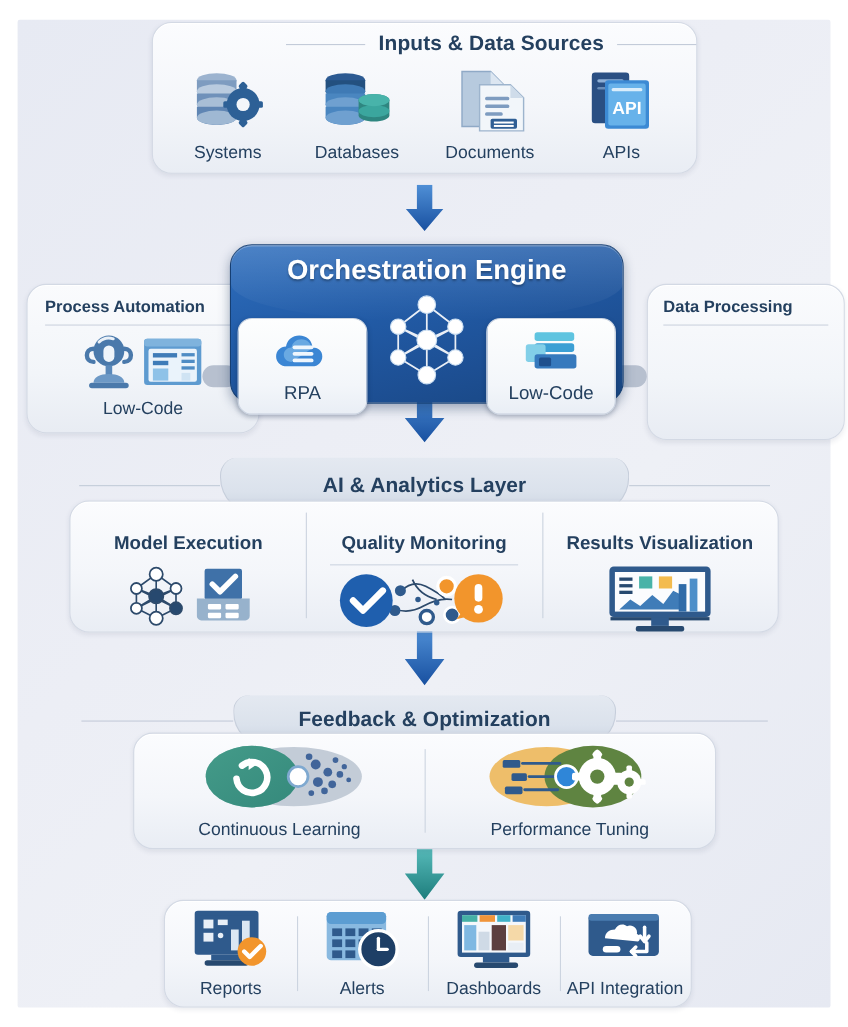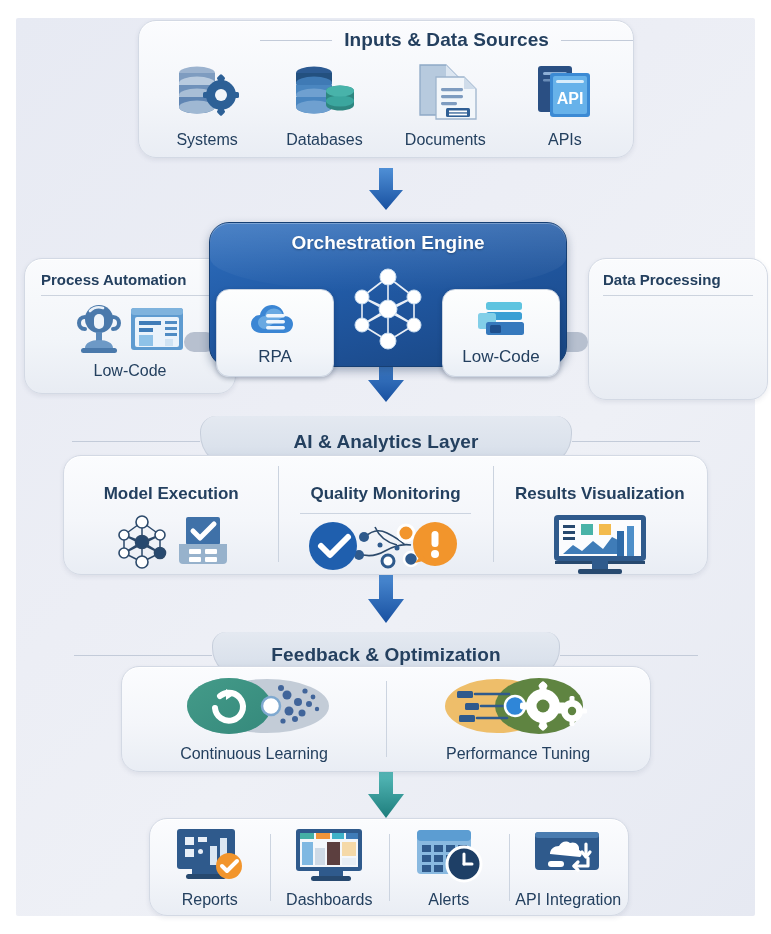--- a/index.html
+++ b/index.html
@@ -73,21 +73,21 @@
     border: 1px solid #163f73;
     box-shadow: 0 4px 10px rgba(20,45,85,.35), inset 0 1px 0 rgba(255,255,255,.28);
     z-index: 5;
   }
   #orch-card::after {
     content: ""; position: absolute; left: 0; right: 0; top: 0; height: 48%;
     border-radius: 20px 20px 60% 60%;
     background: linear-gradient(180deg, rgba(255,255,255,.14), rgba(255,255,255,0));
     pointer-events: none;
   }
-  #orch-title { text-align: center; color: #ffffff; font-size: 19px; font-weight: bold;
+  #orch-title { text-align: center; color: #ffffff; font-size: 25px; font-weight: bold;
       margin-top: 9px; text-shadow: 0 1px 2px rgba(0,0,0,.3); position: relative; z-index: 2; }
 
   .orch-inner { position: absolute; top: 42px; left: 0; right: 0; height: 92px;
       display: flex; align-items: center; justify-content: space-between; padding: 0 6px; z-index: 2; }
   .orch-chip {
     width: 118px; height: 88px; border-radius: 13px;
     background: linear-gradient(180deg,#fdfefe 0%, #f3f6fa 70%, #e9eef5 100%);
     border: 1px solid #cbd4e1;
     box-shadow: 0 2px 5px rgba(10,30,60,.28);
     display: flex; flex-direction: column; align-items: center; justify-content: center; gap: 2px; margin-top: 44px;
@@ -629,20 +629,47 @@
             <circle cx="57" cy="40" r="13" fill="#f2952c"></circle>
             <path d="M50 40l5 5 10-10" stroke="#ffffff" stroke-width="4" fill="none" stroke-linecap="round" stroke-linejoin="round"></path>
           </svg>
         </div>
         <span class="out-label">Reports</span>
       </div>
 
       <div class="out-col">
         <div>
           <svg width="76" height="58" viewBox="0 0 76 58">
+            <rect x="6" y="4" width="54" height="44" rx="4" fill="#89b9e0"></rect>
+            <rect x="6" y="4" width="54" height="11" rx="4" fill="#5c9dd2"></rect>
+            <g fill="#2f5a8c">
+              <rect x="11" y="19" width="9" height="7"></rect>
+                <rect x="23" y="19" width="9" height="7"></rect>
+              <rect x="35" y="19" width="9" height="7"></rect>
+                <rect x="47" y="19" width="9" height="7"></rect>
+              <rect x="11" y="29" width="9" height="7"></rect>
+                <rect x="23" y="29" width="9" height="7"></rect>
+              <rect x="35" y="29" width="9" height="7"></rect>
+                <rect x="47" y="29" width="9" height="7"></rect>
+              <rect x="11" y="39" width="9" height="7"></rect>
+                <rect x="23" y="39" width="9" height="7"></rect>
+            </g>
+            <circle cx="53" cy="38" r="17" fill="#1e3f66" stroke="#ffffff" stroke-width="3"></circle>
+            <g stroke="#ffffff" stroke-width="3" stroke-linecap="round">
+              <path d="M53 28v10"></path>
+                <path d="M53 38h8"></path>
+            </g>
+          </svg>
+        </div>
+        <span class="out-label">Alerts</span>
+      </div>
+
+      <div class="out-col">
+        <div>
+          <svg width="76" height="58" viewBox="0 0 76 58">
             <rect x="5" y="3" width="66" height="42" rx="3" fill="#2f5a8c"></rect>
             <rect x="9" y="7" width="58" height="34" fill="#f4f7fb"></rect>
             <rect x="9" y="7" width="14" height="6" fill="#45b0a5"></rect>
             <rect x="25" y="7" width="14" height="6" fill="#f0943a"></rect>
             <rect x="41" y="7" width="12" height="6" fill="#3fb2c9"></rect>
             <rect x="55" y="7" width="12" height="6" fill="#3f7cb8"></rect>
             <rect x="11" y="16" width="11" height="23" fill="#7fb8e2"></rect>
             <rect x="24" y="22" width="10" height="17" fill="#cfdae6"></rect>
             <rect x="36" y="16" width="13" height="23" fill="#5c3f3f"></rect>
             <rect x="51" y="16" width="14" height="14" fill="#f5d9a8"></rect>
@@ -650,47 +677,20 @@
             <rect x="28" y="45" width="24" height="5" fill="#2f5a8c"></rect>
             <rect x="20" y="50" width="40" height="5" rx="2.5" fill="#27496f"></rect>
           </svg>
         </div>
         <span class="out-label">Dashboards</span>
       </div>
 
       <div class="out-col">
         <div>
           <svg width="76" height="58" viewBox="0 0 76 58">
-            <rect x="6" y="4" width="54" height="44" rx="4" fill="#89b9e0"></rect>
-            <rect x="6" y="4" width="54" height="11" rx="4" fill="#5c9dd2"></rect>
-            <g fill="#2f5a8c">
-              <rect x="11" y="19" width="9" height="7"></rect>
-                <rect x="23" y="19" width="9" height="7"></rect>
-              <rect x="35" y="19" width="9" height="7"></rect>
-                <rect x="47" y="19" width="9" height="7"></rect>
-              <rect x="11" y="29" width="9" height="7"></rect>
-                <rect x="23" y="29" width="9" height="7"></rect>
-              <rect x="35" y="29" width="9" height="7"></rect>
-                <rect x="47" y="29" width="9" height="7"></rect>
-              <rect x="11" y="39" width="9" height="7"></rect>
-                <rect x="23" y="39" width="9" height="7"></rect>
-            </g>
-            <circle cx="53" cy="38" r="17" fill="#1e3f66" stroke="#ffffff" stroke-width="3"></circle>
-            <g stroke="#ffffff" stroke-width="3" stroke-linecap="round">
-              <path d="M53 28v10"></path>
-                <path d="M53 38h8"></path>
-            </g>
-          </svg>
-        </div>
-        <span class="out-label">Alerts</span>
-      </div>
-
-      <div class="out-col">
-        <div>
-          <svg width="76" height="58" viewBox="0 0 76 58">
             <rect x="5" y="6" width="64" height="38" rx="4" fill="#2f5a8c"></rect>
             <rect x="5" y="6" width="64" height="6" rx="3" fill="#4a7cb0"></rect>
             <path d="M20 28c0-5 4-8 9-8 2-4 7-6 11-3 5-2 10 2 9 7 3 1 4 5 1 7z" fill="#ffffff"></path>
             <rect x="18" y="35" width="16" height="6" rx="3" fill="#ffffff"></rect>
             <g stroke="#ffffff" stroke-width="3.2" fill="none" stroke-linecap="round" stroke-linejoin="round">
               <path d="M56 18v12"></path>
                 <path d="M52 26l4 5 4-5"></path>
               <path d="M44 40h14v-8"></path>
                 <path d="M48 36l-4 4 4 4"></path>
             </g>

